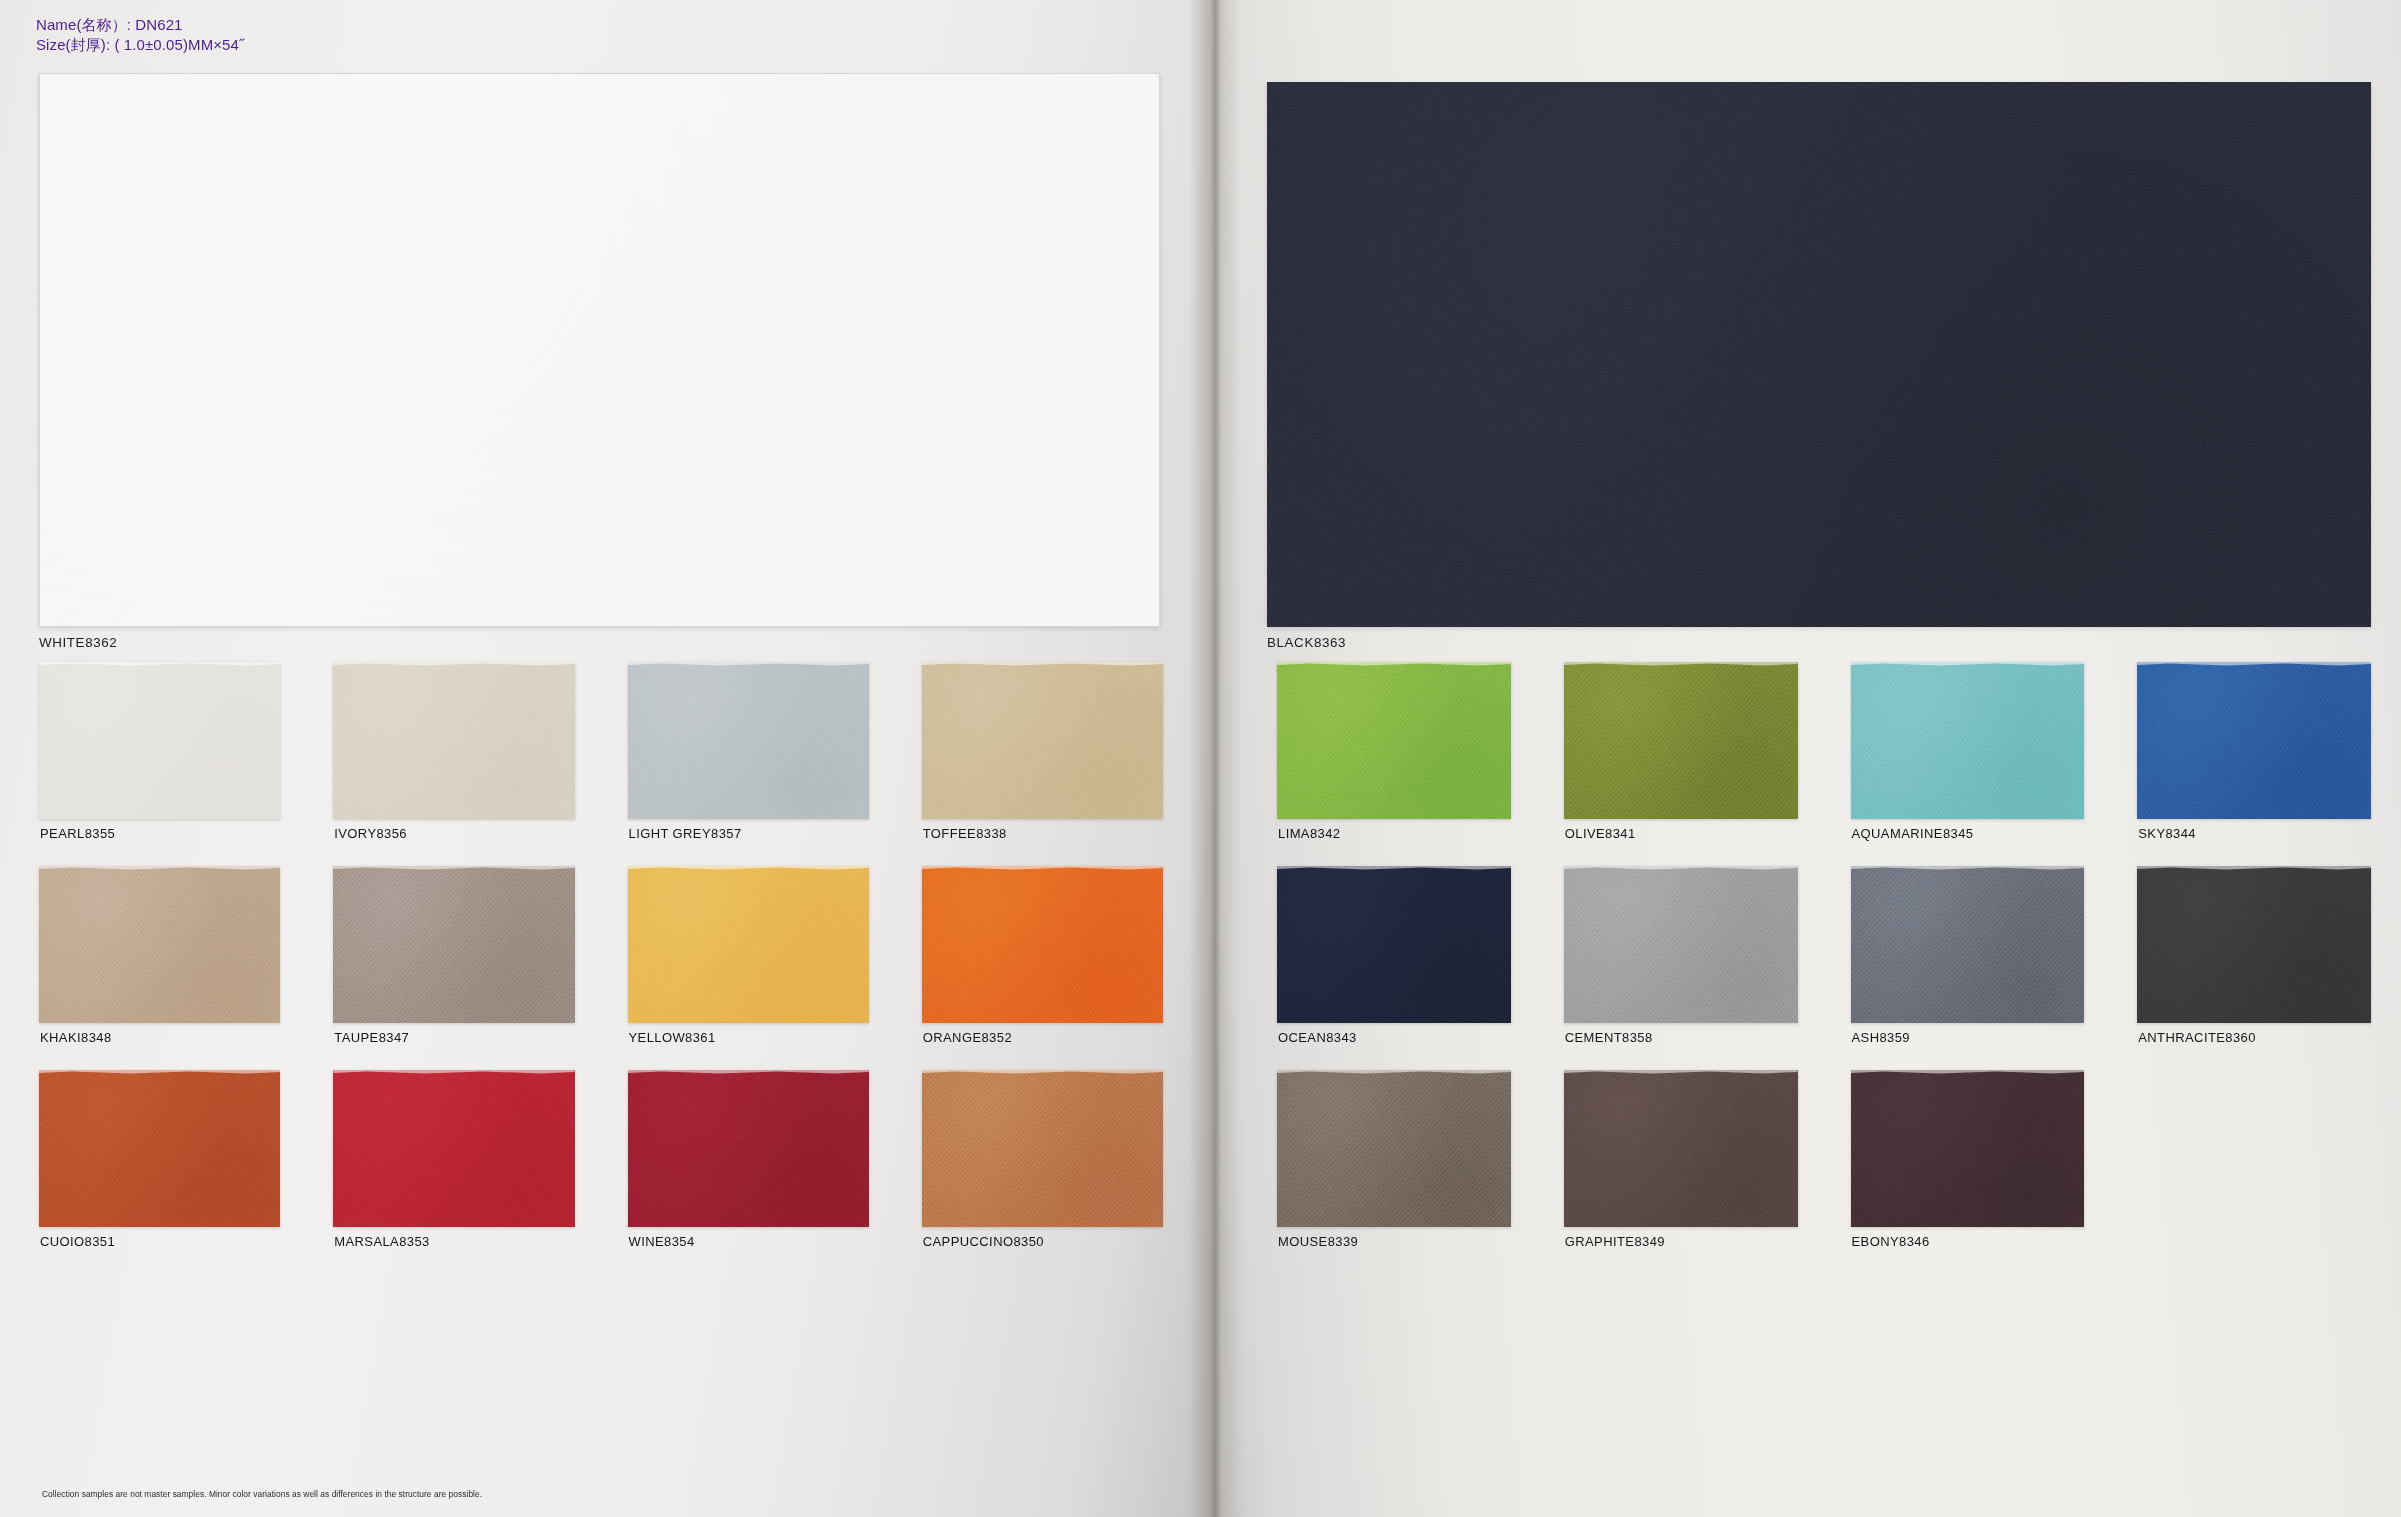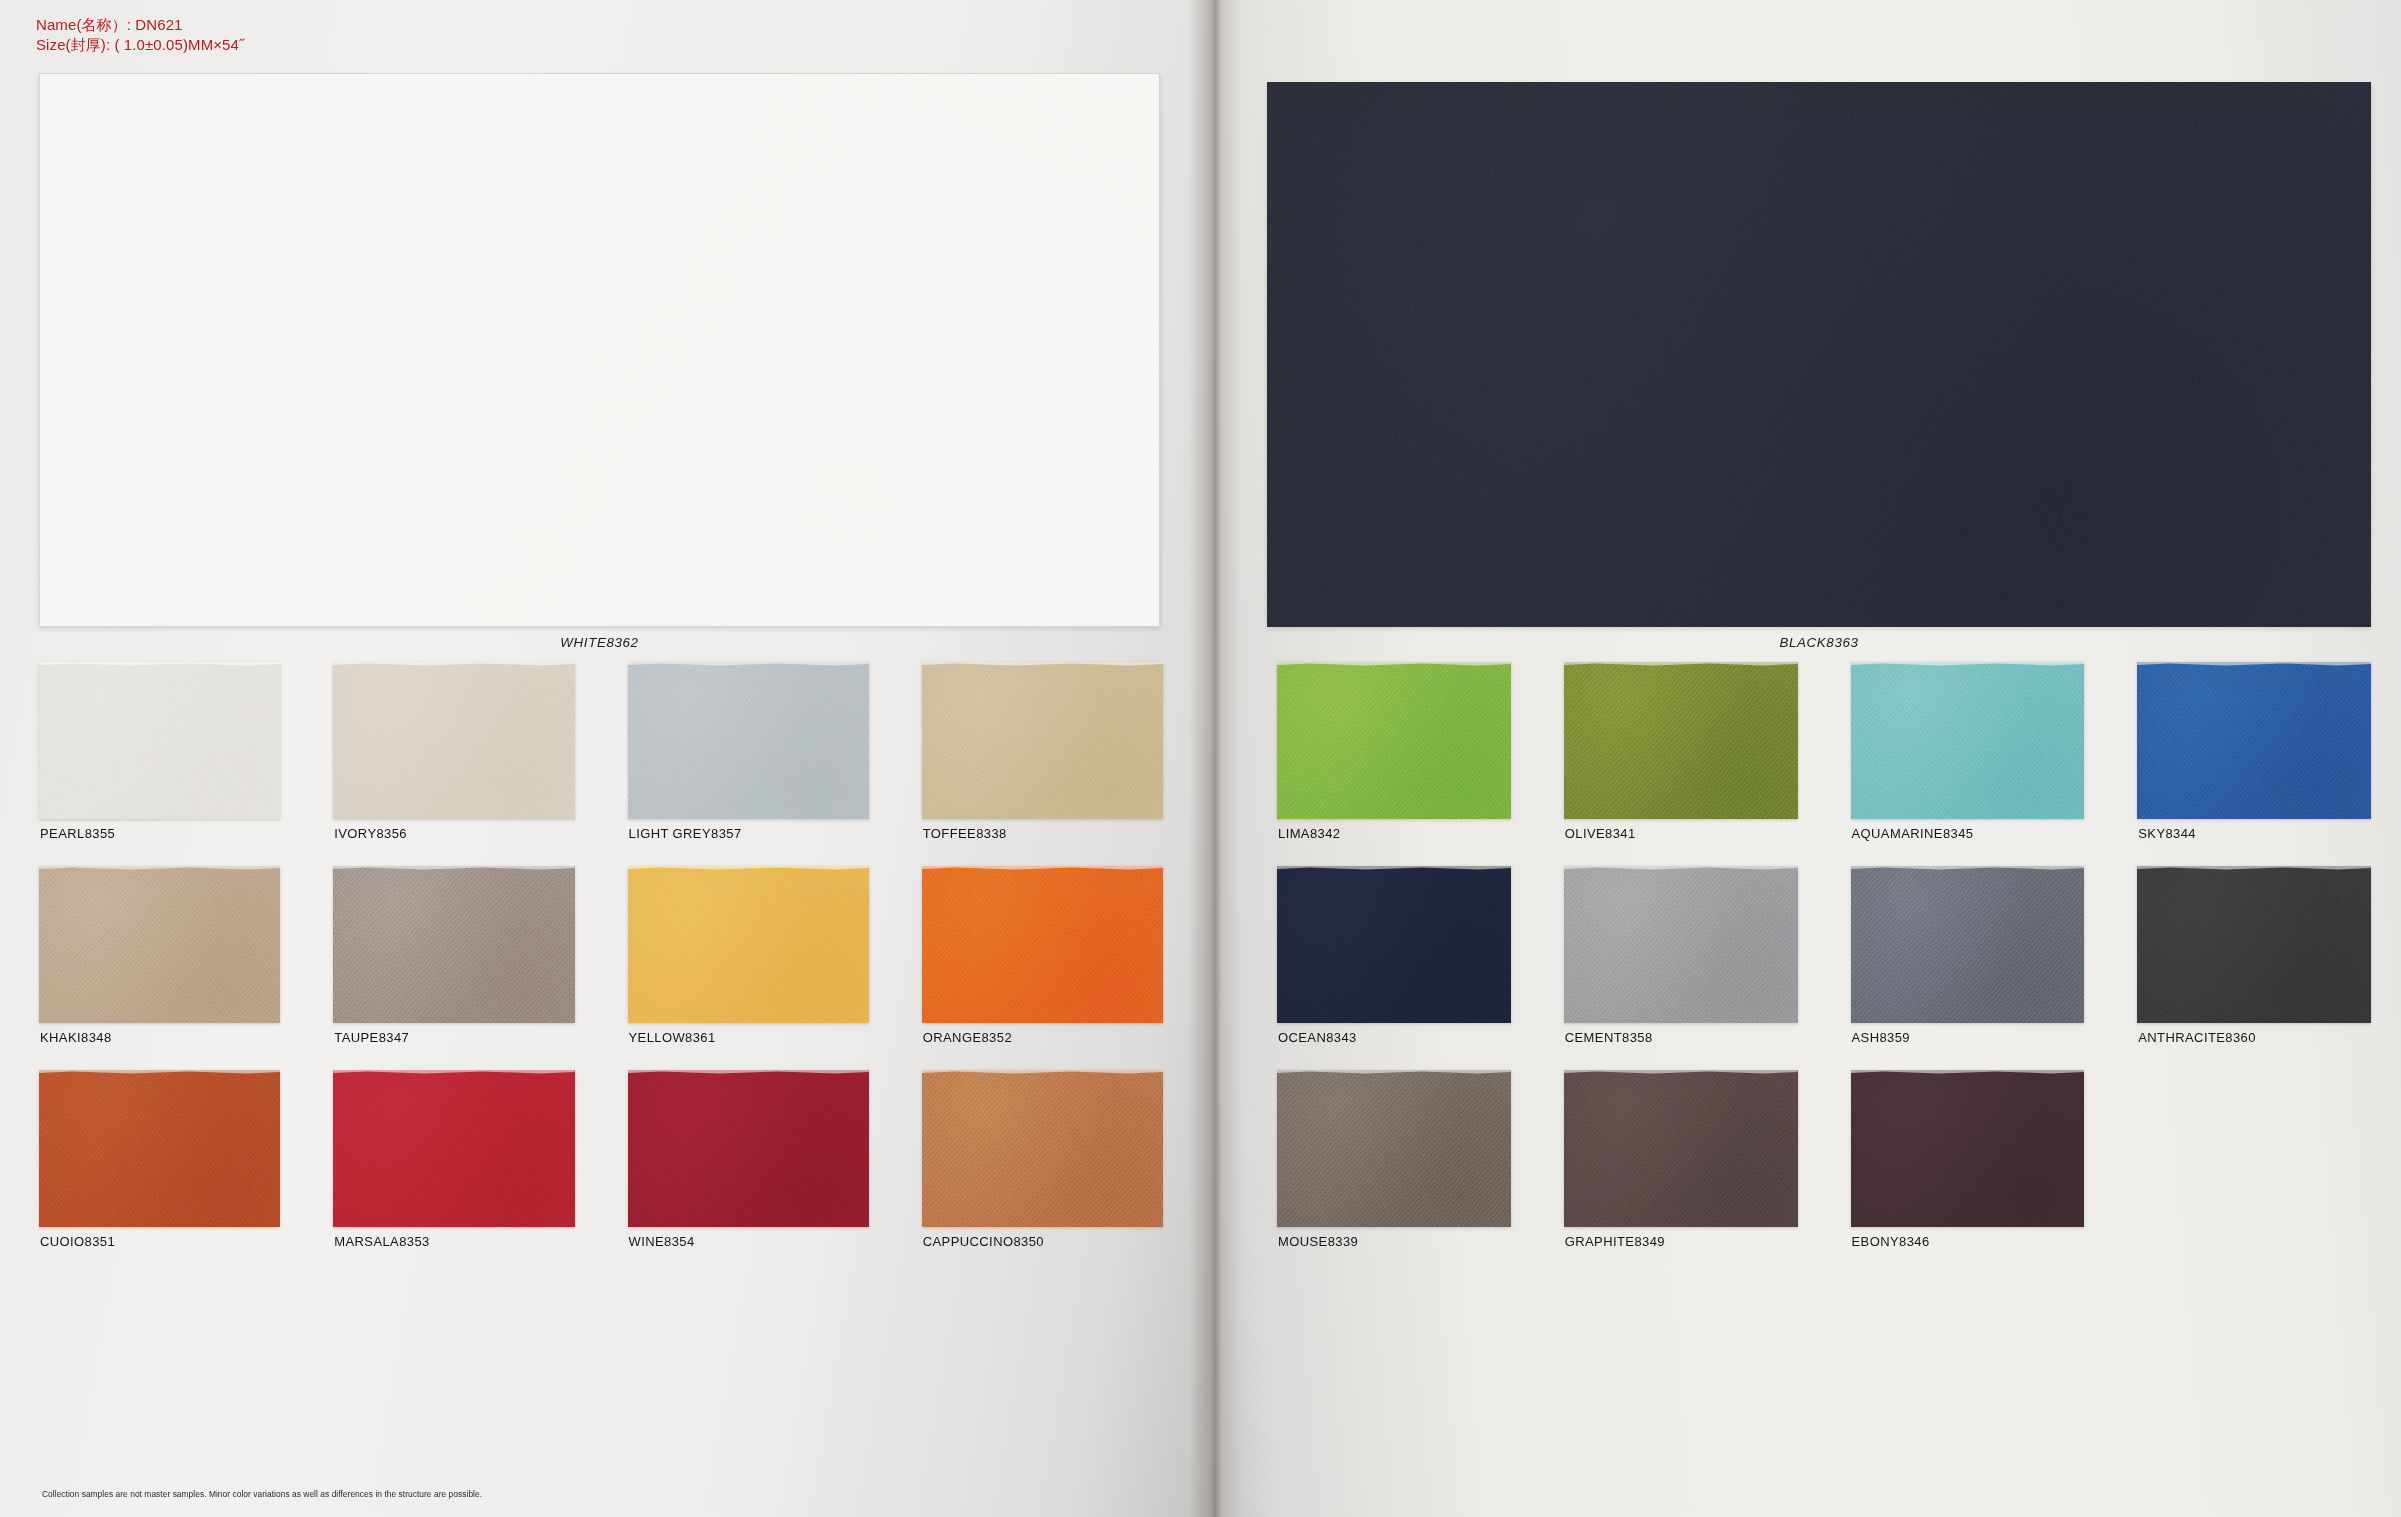--- a/index.html
+++ b/index.html
@@ -18,21 +18,21 @@
     background:linear-gradient(100deg,#eceae8 0%,#f2f1ef 30%,#eeecea 68%,#dedcda 90%,#c6c4c2 100%); }
   #page-right { left:1213px; width:1189px;
     background:linear-gradient(85deg,#c8c6c4 0%,#dcdad8 5%,#eceae7 20%,#f1efec 55%,#ecebe8 85%,#e4e2e0 100%); }
   #gutter { position:absolute; left:1188px; top:0; width:54px; height:1518px;
     background:linear-gradient(90deg,rgba(120,116,112,0) 0%,rgba(110,106,102,.38) 42%,
       rgba(90,86,82,.52) 50%,rgba(120,116,112,.22) 62%,rgba(150,146,142,0) 100%);
     z-index:5; pointer-events:none; }
 
   
   #header { position:absolute; left:36px; top:15px; z-index:6; }
-  .hline { font-size:15px; color:#b91c1c; line-height:1.33; letter-spacing:0.1px; white-space:nowrap; }
+  .hline { font-size:15px; color:#4c1d95; line-height:1.33; letter-spacing:0.1px; white-space:nowrap; }
 
   
   .hero-wrap { position:absolute; }
   #hero-white-wrap { left:39px; top:73px; width:1121px; height:554px; }
   #hero-black-wrap { left:1267px; top:82px; width:1104px; height:545px; }
   .hero {
     width:100%; height:100%;
     box-shadow:0 1.5px 5px rgba(0,0,0,.13);
     position:relative; overflow:hidden;
   }
@@ -43,22 +43,22 @@
   #hero-black { background:#2b2e3b; }
   .grain::after {
     content:""; position:absolute; inset:0; pointer-events:none;
     background-image:
       repeating-linear-gradient(37deg, rgba(255,255,255,.055) 0 1px, rgba(0,0,0,.055) 1px 2.5px),
       repeating-linear-gradient(-51deg, rgba(255,255,255,.045) 0 1.5px, rgba(0,0,0,.05) 1.5px 3px),
       radial-gradient(circle at 30% 25%, rgba(255,255,255,.10), rgba(0,0,0,0) 55%),
       radial-gradient(circle at 72% 78%, rgba(0,0,0,.12), rgba(0,0,0,0) 60%);
     mix-blend-mode:overlay; opacity:.95;
   }
-  .hero-caption { position:absolute; text-align:center; font-size:13.4px; color:#1c1c1c;
-    letter-spacing:0.6px; white-space:nowrap;font-style:italic; }
+  .hero-caption { position:absolute; text-align:left; font-size:13.4px; color:#1c1c1c;
+    letter-spacing:0.6px; white-space:nowrap; }
   #cap-white { left:39px; top:635px; width:1121px; }
   #cap-black { left:1267px; top:635px; width:1104px; }
 
   
   .grid { position:absolute; display:grid; grid-template-columns:repeat(4,1fr); }
   #grid-left  { left:39px;  top:662px; width:1124px; column-gap:53px; row-gap:0; }
   #grid-right { left:1277px; top:662px; width:1094px; column-gap:53px; row-gap:0; }
   #grid-left  .cell, #grid-right .cell { height:204px; }
 
   .cell { position:relative; }

